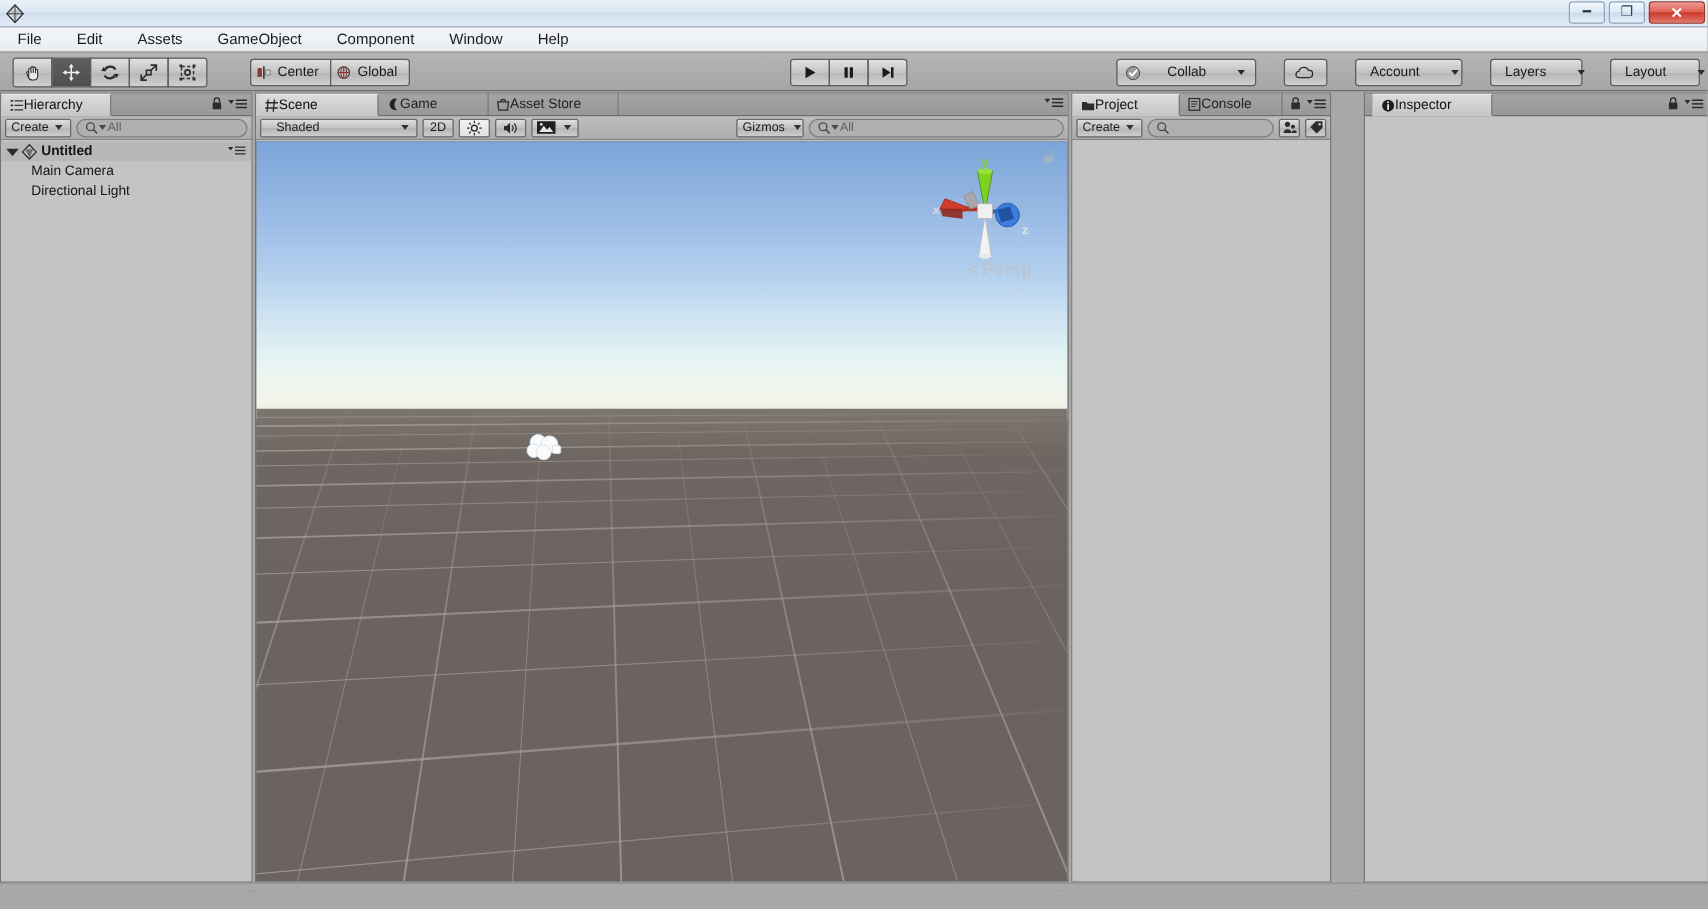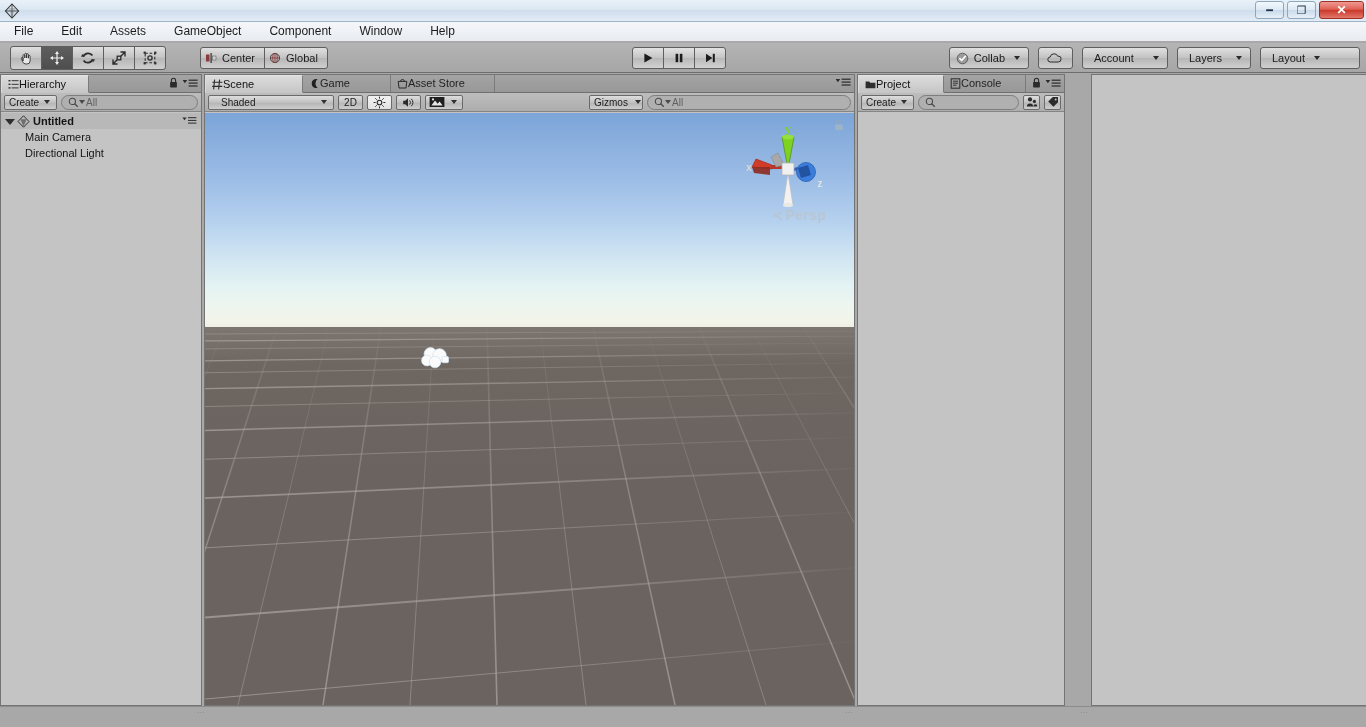--- a/index.html
+++ b/index.html
@@ -84,21 +84,21 @@
     background: linear-gradient(to bottom, #e2e2e2 0%, #c4c4c4 50%, #b8b8b8 51%, #d2d2d2 100%);
     display: flex; align-items: center; justify-content: center; margin-left: -1px;
   }
   .play-btn:first-child { margin-left: 0; border-radius: 3px 0 0 3px; }
   .play-btn:last-child { border-radius: 0 3px 3px 0; }
 
   .right-group { position: absolute; right: 6px; top: 4px; display: flex; align-items: center; gap: 9px; }
   .rt-btn {
     height: 22px; border: 1px solid #5e5e5e; border-radius: 3px;
     background: linear-gradient(to bottom, #e0e0e0 0%, #c2c2c2 50%, #b6b6b6 51%, #cfcfcf 100%);
-    display: flex; align-items: center; padding: 0 6px; gap: 0;
+    display: flex; align-items: center; padding: 0 6px; gap: 16px; margin-left: 13px;
   }
 
   
   .panel {
     position: absolute;
     background: #c4c4c4;
     border: 1px solid #747474;
   }
   .panel-tabrow {
     position: relative; height: 18px;
@@ -324,21 +324,21 @@
       </svg>
     </div>
     <div class="rt-btn" style="width:86px;justify-content:space-between;">
       <span class="tb-label">Account</span>
       <span class="tb-caret"></span>
     </div>
     <div class="rt-btn" style="width:74px;justify-content:space-between;">
       <span class="tb-label">Layers</span>
       <span class="tb-caret"></span>
     </div>
-    <div class="rt-btn" style="width:100px;justify-content:flex-start;">
+    <div class="rt-btn" style="width:72px;justify-content:flex-start;">
       <span class="tb-label">Layout</span>
       <span class="tb-caret"></span>
     </div>
   </div>
 </div>
 
 <div class="panel" style="left:0; top:74px; width:202px; height:632px;">
   <div class="panel-tabrow">
     <div class="tab active" style="padding-right:22px;">
       <svg width="11" height="11" viewBox="0 0 11 11">
@@ -645,20 +645,42 @@
         <path d="M1.2 5.6 L5.8 1 L11 1 L11 6.2 L6.4 10.8 Z" fill="#2b2b2b"></path>
         <circle cx="8.7" cy="3.4" r="1" fill="#c4c4c4"></circle>
       </svg>
     </div>
   </div>
 
   <div class="panel-body" style="top:38px;"></div>
 </div>
 
 <div class="panel" style="left:1091px; top:74px; width:275px; height:632px; border-right:none;">
+  <div class="panel-tabrow">
+    <div class="tab active" style="min-width:96px;margin-left:6px;">
+      <svg width="11" height="11" viewBox="0 0 11 11">
+        <circle cx="5.5" cy="5.5" r="4.8" fill="#1f1f1f"></circle>
+        <rect x="4.85" y="2.1" width="1.3" height="1.4" fill="#fff"></rect>
+        <rect x="4.85" y="4.4" width="1.3" height="4.4" fill="#fff"></rect>
+      </svg>
+      <span>Inspector</span>
+    </div>
+    <div class="tab-right-icons">
+      <svg width="9" height="12" viewBox="0 0 9 12">
+        <path d="M2.4 5 V3.4 a2.1 2.1 0 0 1 4.2 0 V5" fill="none" stroke="#2b2b2b" stroke-width="1.1"></path>
+        <rect x="1.1" y="5" width="6.8" height="5.4" rx="0.7" fill="#2b2b2b"></rect>
+      </svg>
+      <svg width="16" height="11" viewBox="0 0 16 11">
+        <path d="M0.6 2 L5.2 2 L2.9 5.2 Z" fill="#2b2b2b"></path>
+        <rect x="6.6" y="1.6" width="9" height="1.2" fill="#2b2b2b"></rect>
+        <rect x="6.6" y="4.5" width="9" height="1.2" fill="#2b2b2b"></rect>
+        <rect x="6.6" y="7.4" width="9" height="1.2" fill="#2b2b2b"></rect>
+      </svg>
+    </div>
+  </div>
   <div class="panel-body" style="top:19px;"></div>
 </div>
 
 <div class="bottom-strip">
   <span class="resize-dots" style="left:197px; top:1px;">⋯</span>
   <span class="resize-dots" style="left:845px; top:1px;">⋯</span>
   <span class="resize-dots" style="left:1080px; top:1px;">⋯</span>
 </div>
 
 </body></html>

